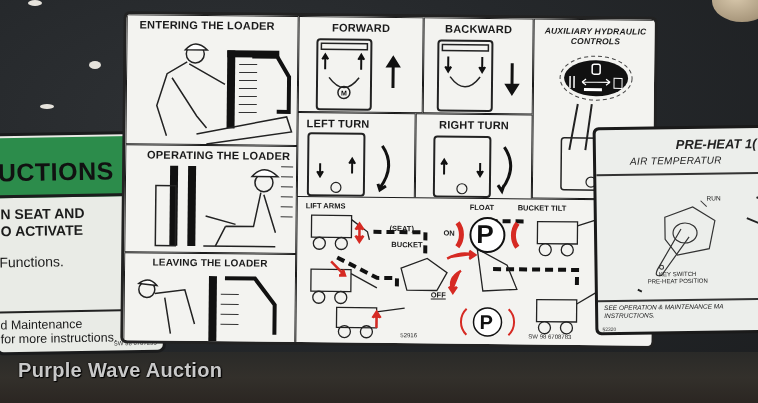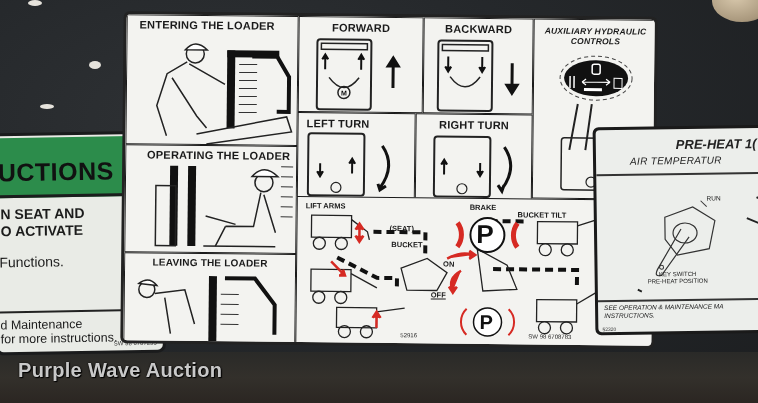--- a/index.html
+++ b/index.html
@@ -185,24 +185,24 @@
         <path d="M28 60 v-14 M25 50 l3 -5 l3 5 M64 48 v12 M61 56 l3 5 l3 -5" stroke="#111" stroke-width="2" fill="#111"></path>
         <circle cx="46" cy="74" r="5" fill="none" stroke="#222" stroke-width="1.2"></circle>
         <path d="M88 32 q14 20 -2 42 M82 70 l4 6 l2 -6" stroke="#111" stroke-width="3" fill="none"></path>
       </svg>
     </div>
 
     <div class="cell" style="left:172px;top:180px;width:359px;height:148px;">
       <div class="small-label" style="left:8px;top:4px;">LIFT ARMS</div>
       <div class="small-label" style="left:92px;top:26px;">(SEAT)</div>
       <div class="small-label" style="left:94px;top:42px;">BUCKET</div>
-      <div class="small-label" style="left:172px;top:4px;">BRAKE</div>
-      <div class="small-label" style="left:146px;top:61px;">ON</div>
+      <div class="small-label" style="left:172px;top:4px;">FLOAT</div>
+      <div class="small-label" style="left:146px;top:30px;">ON</div>
       <div class="small-label" style="left:134px;top:92px;text-decoration:underline;">OFF</div>
-      <div class="small-label" style="left:220px;top:11px;">BUCKET TILT</div>
+      <div class="small-label" style="left:220px;top:4px;">BUCKET TILT</div>
       <div class="tiny" style="left:104px;top:134px;">52916</div>
       <div class="tiny" style="left:232px;top:134px;">SW 98 6708783</div>
 
       <svg width="359" height="148" viewBox="0 0 359 148" style="left:0;top:0;">
 
         <g stroke="#222" stroke-width="1.3" fill="none">
           <rect x="14" y="18" width="40" height="22"></rect>
             <path d="M54 22 L70 34 L72 42"></path>
           <circle cx="22" cy="46" r="6"></circle>
             <circle cx="44" cy="46" r="6"></circle>

